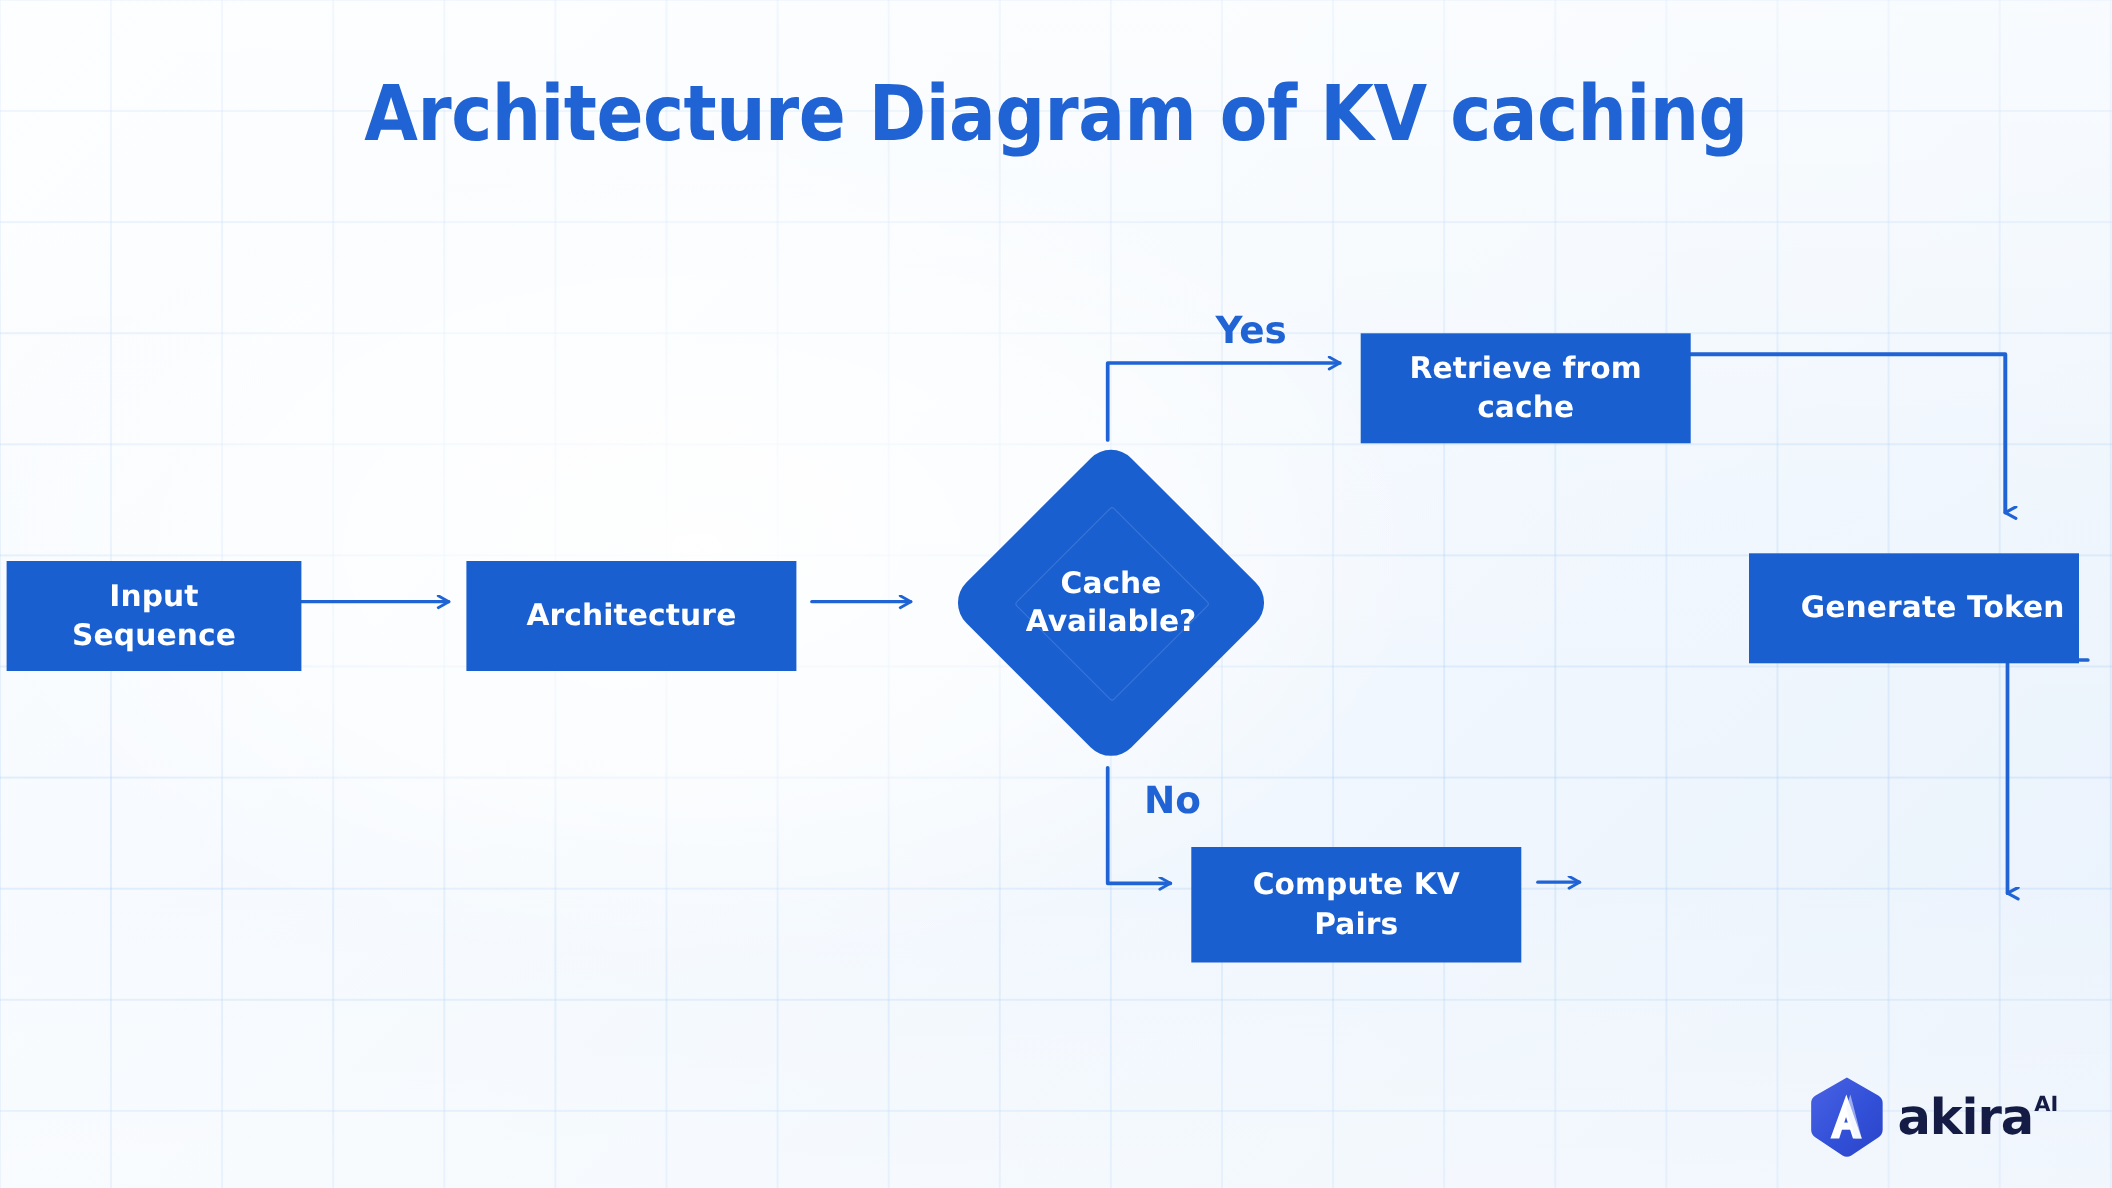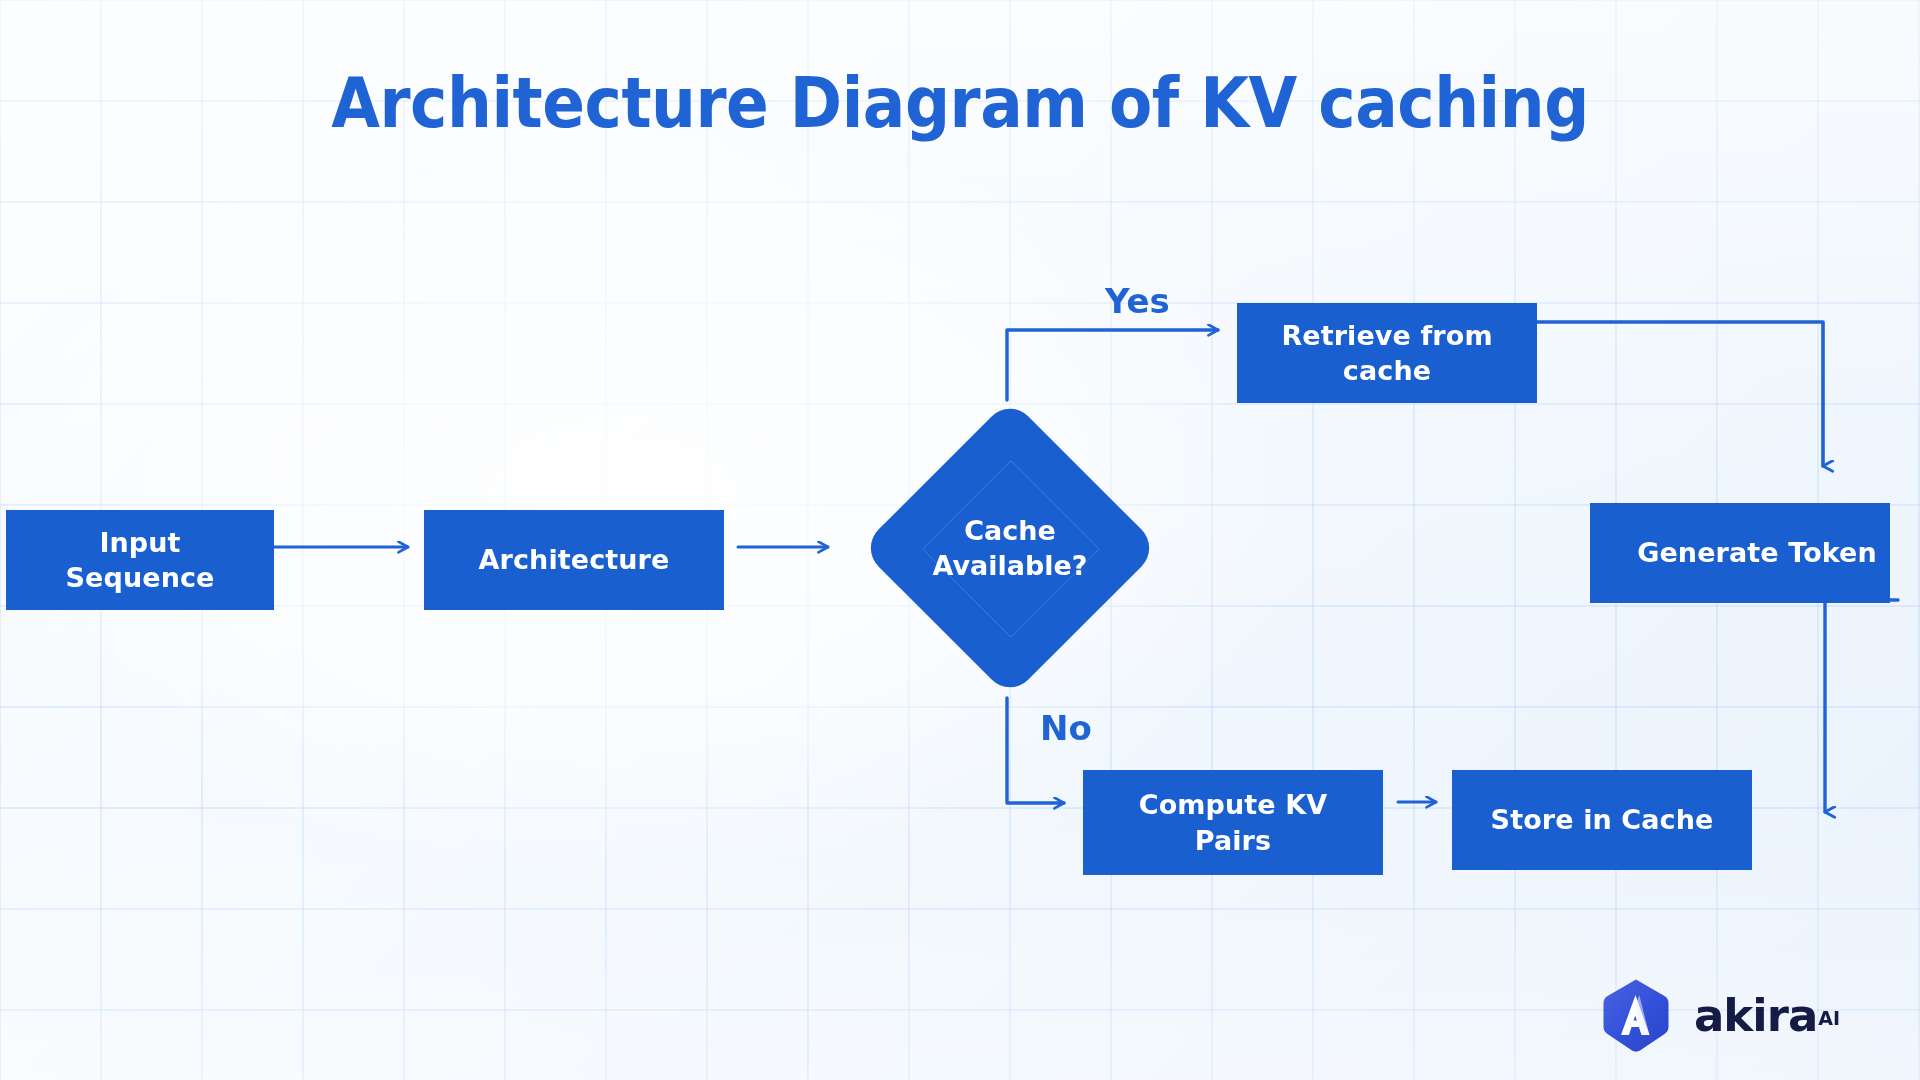--- a/index.html
+++ b/index.html
@@ -139,46 +139,46 @@
     font-family: "DejaVu Sans", sans-serif;
     font-weight: bold;
     font-size: 34px;
     color: #1f63d4;
     white-space: nowrap;
   }
 
   
   #logo {
     position: absolute;
-    left: 1602px;
+    left: 1645px;
     top: 976px;
     width: 250px;
     height: 78px;
     display: flex;
     align-items: center;
-    gap: 24px;
+    gap: 12px;
   }
   #logo-mark { width: 68px; height: 74px; flex: 0 0 auto; }
   #logo-text {
     position: relative;
     font-family: "DejaVu Sans", sans-serif;
     font-weight: bold;
     font-size: 45px;
     color: #141c46;
     letter-spacing: -1px;
     line-height: 1;
     display: flex;
     align-items: flex-start;
   }
   #logo-sup {
     font-size: 19px;
     font-weight: bold;
     color: #141c46;
     letter-spacing: 0;
-    margin-top: 16px;
+    margin-top: 2px;
     margin-left: 1px;
   }
 </style>
 </head>
 <body>
 
 <div id="canvas">
 
   <div id="grid"></div>
   <div id="grid-fade"></div>
@@ -237,21 +237,20 @@
   </div>
 
   <div class="node" style="left:1237px; top:283px; width:300px; height:100px;">Retrieve from
 cache</div>
 
   <div class="node" style="left:1590px; top:483px; width:300px; height:100px;padding-left:44px;">Generate Token</div>
 
   <div class="node" style="left:1083px; top:750px; width:300px; height:105px;">Compute KV
 Pairs</div>
 
-  <div class="node" style="left:1452px; top:750px; width:300px; height:100px;">Store in Cache</div>
 
   <div class="edge-label" style="left:1105px; top:281px;">Yes</div>
 
   <div class="edge-label" style="left:1040px; top:708px;">No</div>
 
   <div id="logo">
     <svg id="logo-mark" viewBox="0 0 68 74" xmlns="http://www.w3.org/2000/svg">
       <defs>
         <linearGradient id="hexgrad" x1="0" y1="0" x2="1" y2="1">
           <stop offset="0%" stop-color="#4a63e4"></stop>

